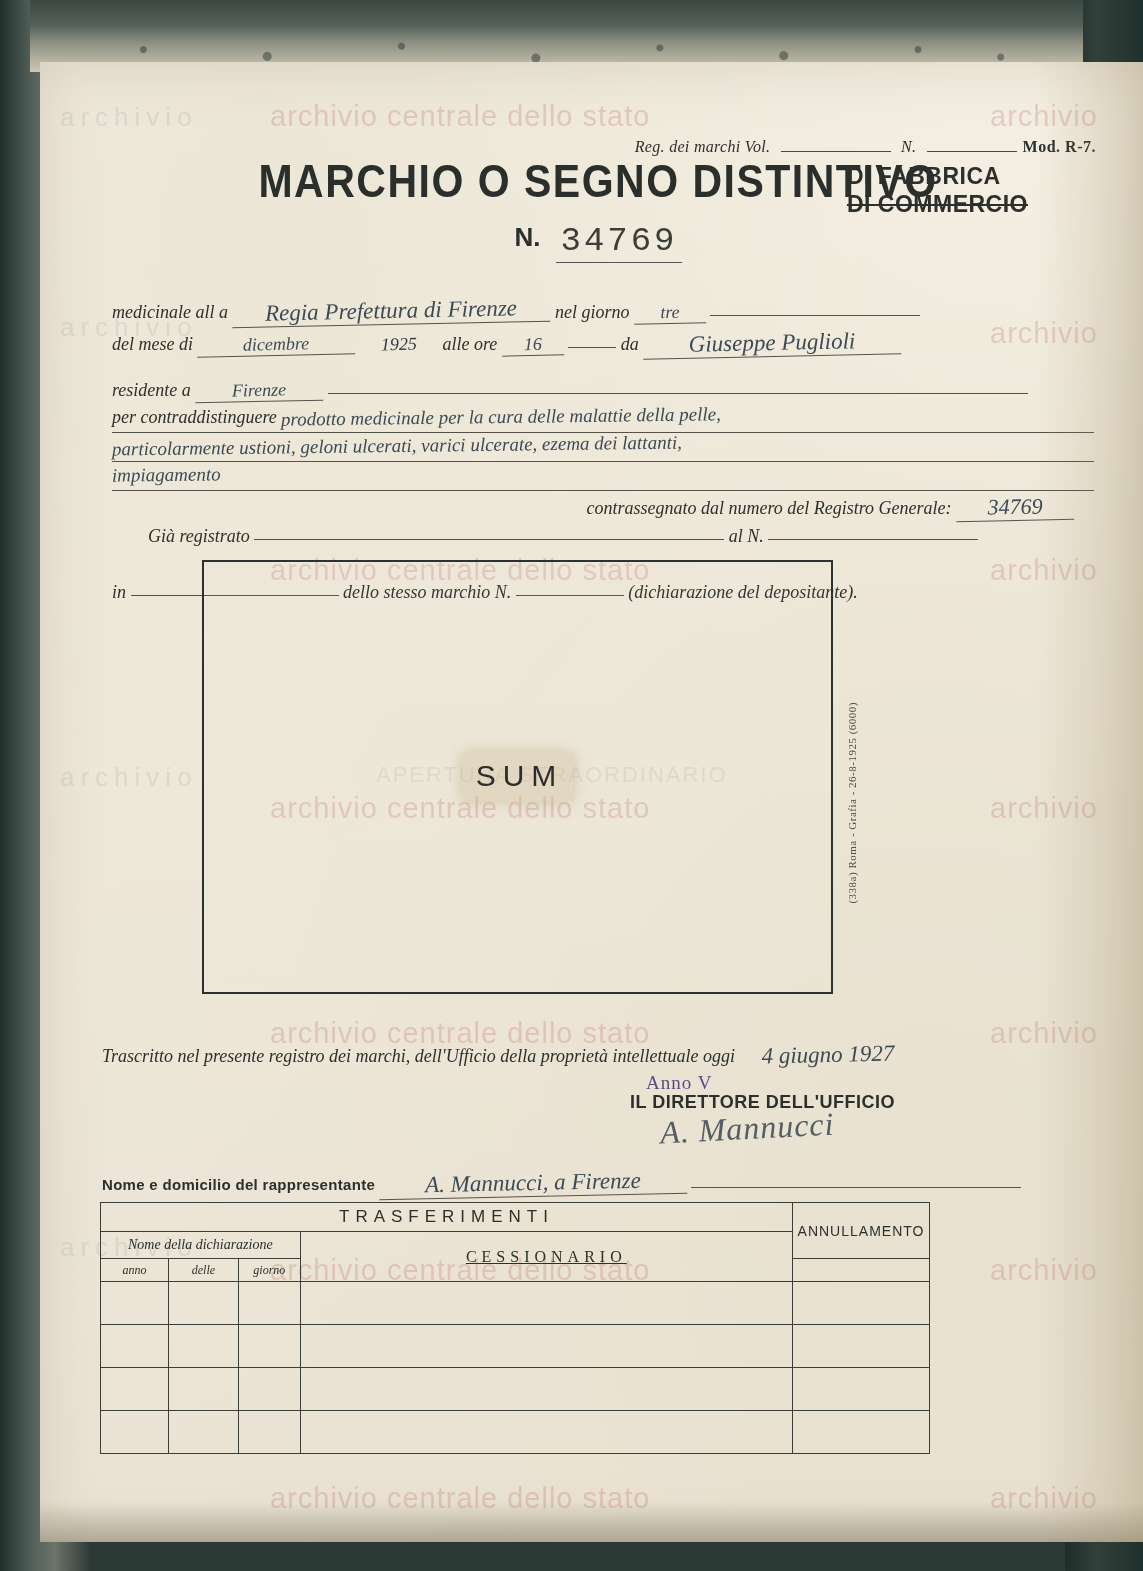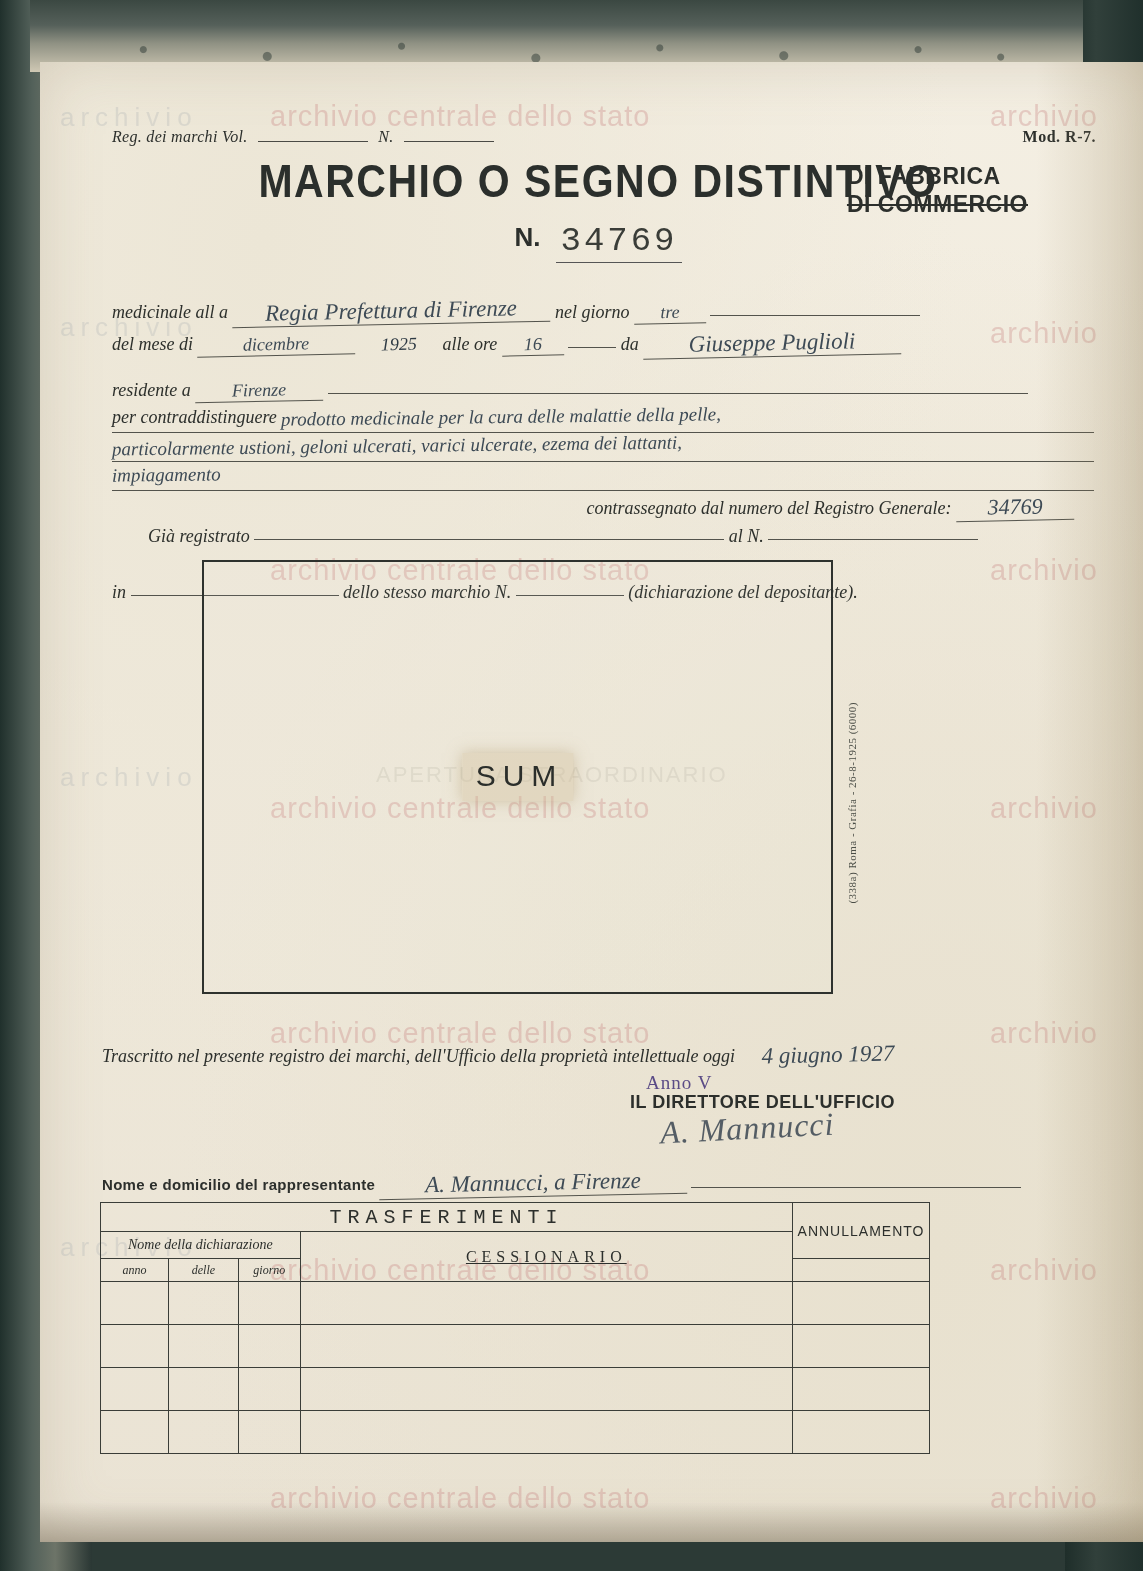--- a/index.html
+++ b/index.html
@@ -105,23 +105,23 @@
 
   .content {
     position: absolute;
     left: 0; top: 0; right: 0; bottom: 0;
     color: #2c2f2c;
   }
 
   
   .hdr {
     position: absolute;
-    top: 66px; left: 72px; right: 60px;
+    top: 76px; left: 72px; right: 60px;
     display: flex;
-    justify-content: space-between;
+    justify-content: flex-end;
     font-size: 16px;
     font-style: italic;
   }
   .hdr .reg { letter-spacing: .3px; }
   .hdr .reg .dots { display:inline-block; width:110px; border-bottom:1px solid #4a4a45; margin:0 6px; height:12px;}
   .hdr .mod { font-style: normal; font-weight: bold; font-family:"Liberation Serif", serif; letter-spacing:.5px;}
 
   .title-wrap {
     position: absolute;
     top: 96px; left: 0; right: 0;
@@ -313,23 +313,23 @@
     border-collapse: collapse;
     font-family: "Liberation Serif", serif;
   }
   table.tr td, table.tr th {
     border: 1px solid #3a3d38;
     padding: 0;
     text-align: center;
     font-weight: normal;
   }
   .th-main {
-    font-family: Liberation Mono, monospace;
+    font-family: Liberation Sans, sans-serif;
     letter-spacing: 6px;
-    font-size: 20px;
+    font-size: 17px;
     height: 28px;
   }
   .th-sub {
     font-size: 14px;
     font-style: italic;
     height: 26px;
   }
   .th-small {
     font-size: 12px;
     font-style: italic;

